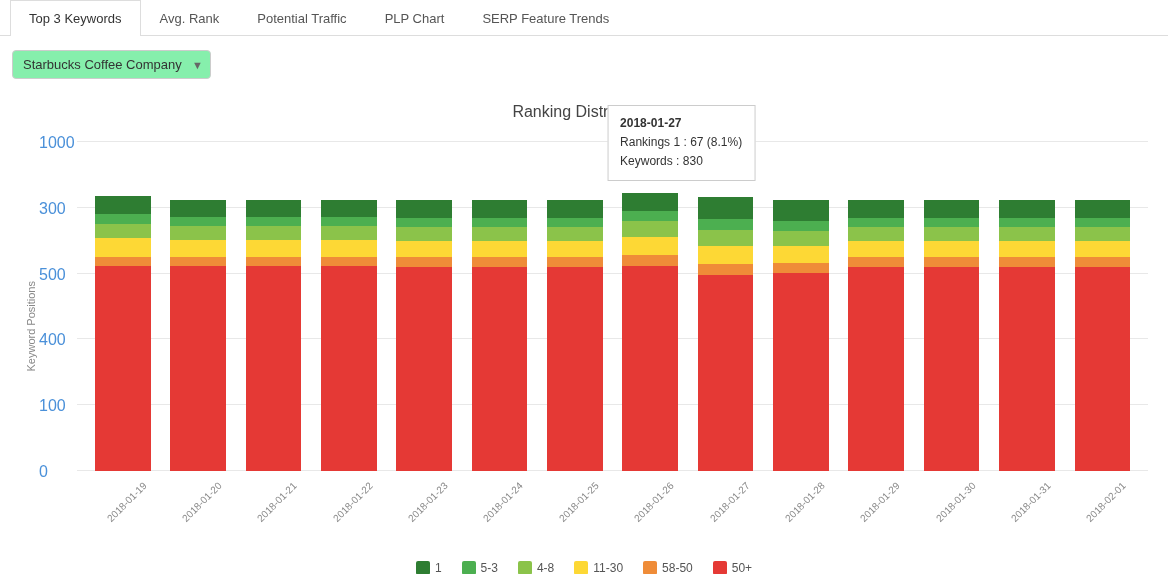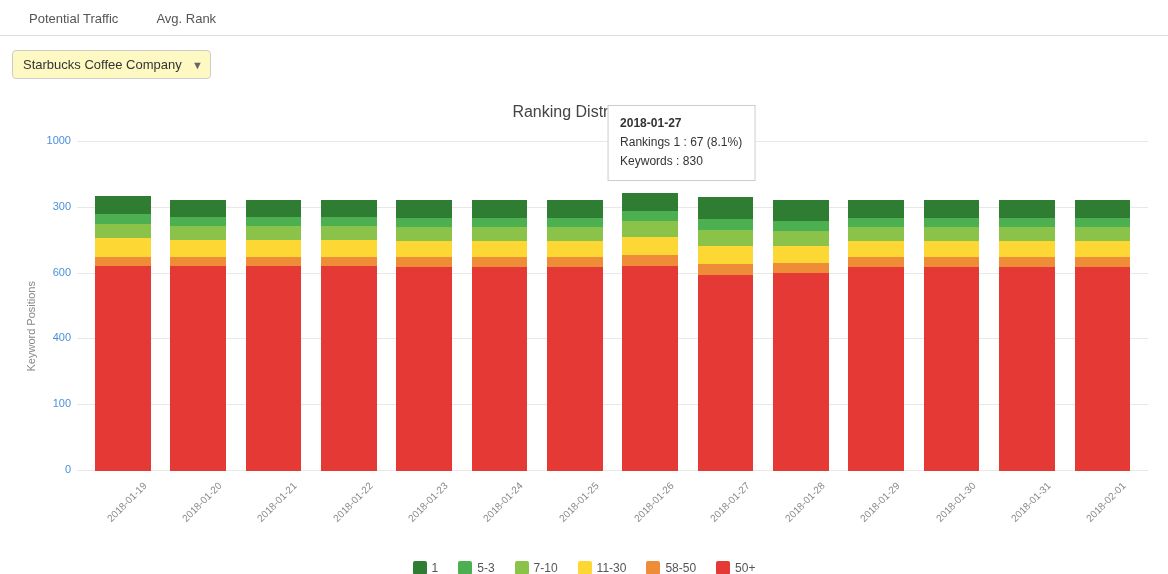--- a/index.html
+++ b/index.html
@@ -35,21 +35,21 @@
     .select-wrapper {
       position: relative;
       display: inline-block;
     }
     .select-wrapper select {
       appearance: none;
       -webkit-appearance: none;
       padding: 6px 28px 6px 10px;
       border: 1px solid #ccc;
       border-radius: 4px;
-      background: #fef9c3;
+      background: #86efac;
       font-size: 13px;
       cursor: pointer;
       color: #333;
       min-width: 170px;
     }
     .select-arrow {
       position: absolute;
       right: 8px;
       top: 50%;
       transform: translateY(-50%);
@@ -97,24 +97,24 @@
     }
     .grid-line {
       width: 100%;
       border-top: 1px solid #e8e8e8;
       position: relative;
     }
     .grid-label {
       position: absolute;
       left: -38px;
       top: -8px;
-      font-size: 11px;
+      font-size: 16px;
       color: #4a90d9;
       width: 32px;
-      text-align: right;
+      text-align: left;
     }
     .bars-area {
       position: absolute;
       top: 0; left: 40px; right: 0; bottom: 40px;
       display: flex;
       align-items: flex-end;
       padding: 0 10px;
       gap: 4px;
     }
     .bar-group {
@@ -177,22 +177,25 @@
       width: 14px;
       height: 14px;
       border-radius: 2px;
     }
   </style>
 </head>
 <body>
 
 <div>
   <div class="tabs" id="tab-bar">
+      <div class="tab active">Top 3 Keywords</div>
+      <div class="tab">Avg. Rank</div>
       <div class="tab">Potential Traffic</div>
-      <div class="tab">Avg. Rank</div>
+      <div class="tab">PLP Chart</div>
+      <div class="tab">SERP Feature Trends</div>
     </div>
 </div>
 
 <div class="toolbar">
   <div class="select-wrapper">
     <select id="company-select"><option value="Starbucks Coffee Company">Starbucks Coffee Company</option></select>
     <span class="select-arrow">▼</span>
   </div>
 </div>
 
@@ -202,21 +205,21 @@
     <div class="y-axis-label">Keyword Positions</div>
     <div class="chart-inner" id="chart-inner" style="height: 370px;">
       <div class="grid-lines" id="grid-lines">
           <div class="grid-line">
             <span class="grid-label">1000</span>
           </div>
           <div class="grid-line">
             <span class="grid-label">300</span>
           </div>
           <div class="grid-line">
-            <span class="grid-label">600</span>
+            <span class="grid-label">500</span>
           </div>
           <div class="grid-line">
             <span class="grid-label">400</span>
           </div>
           <div class="grid-line">
             <span class="grid-label">100</span>
           </div>
           <div class="grid-line">
             <span class="grid-label">0</span>
           </div>
@@ -384,21 +387,21 @@
       <div class="legend-item">
         <div class="legend-box" style="background-color: rgb(46, 125, 50);"></div>
         <span>1</span>
       </div>
       <div class="legend-item">
         <div class="legend-box" style="background-color: rgb(76, 175, 80);"></div>
         <span>5-3</span>
       </div>
       <div class="legend-item">
         <div class="legend-box" style="background-color: rgb(139, 195, 74);"></div>
-        <span>7-10</span>
+        <span>4-8</span>
       </div>
       <div class="legend-item">
         <div class="legend-box" style="background-color: rgb(253, 216, 53);"></div>
         <span>11-30</span>
       </div>
       <div class="legend-item">
         <div class="legend-box" style="background-color: rgb(239, 140, 56);"></div>
         <span>58-50</span>
       </div>
       <div class="legend-item">

